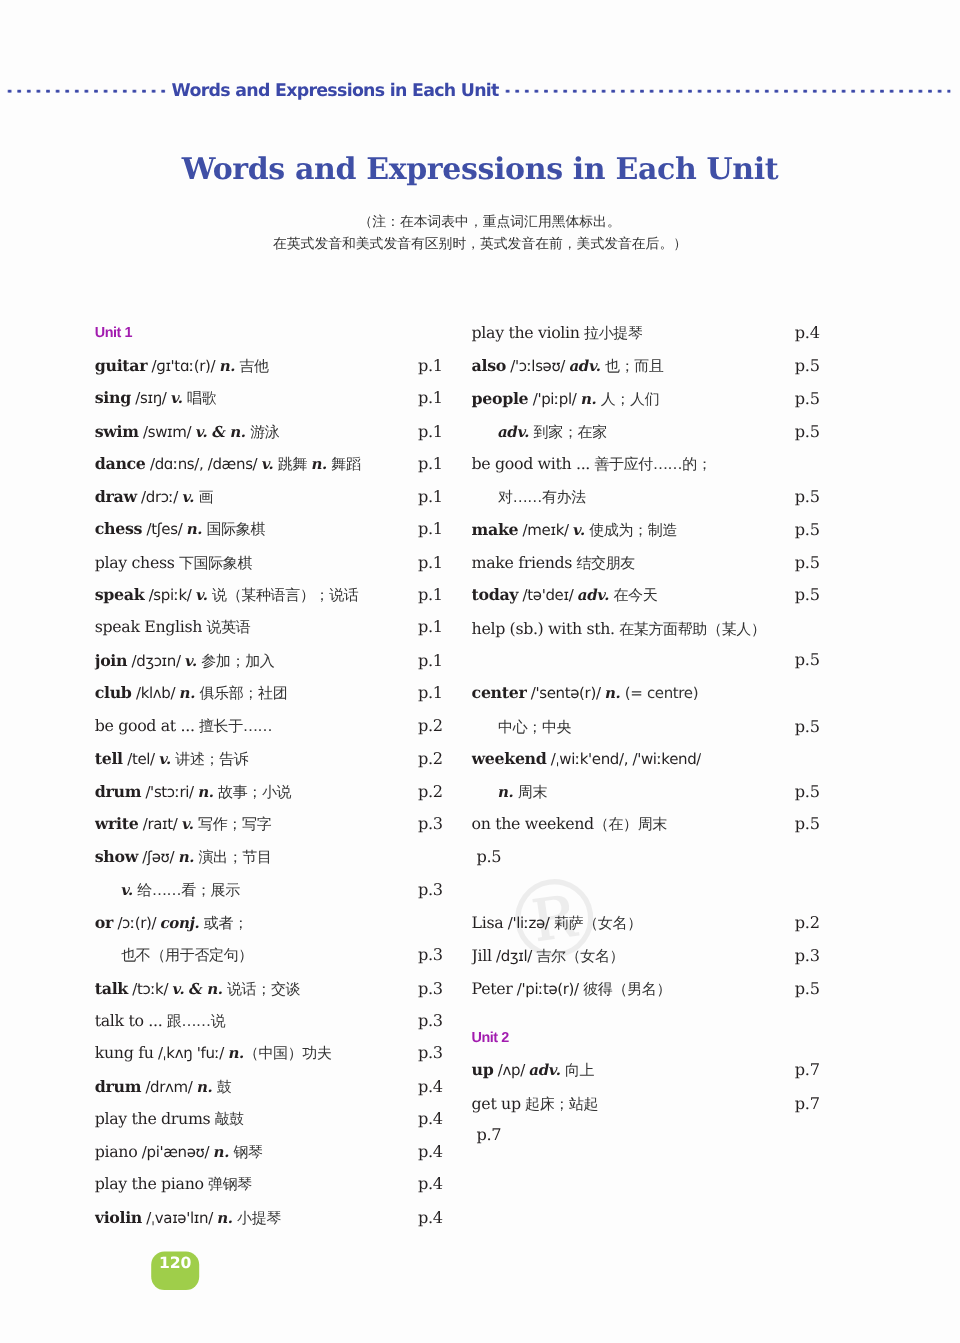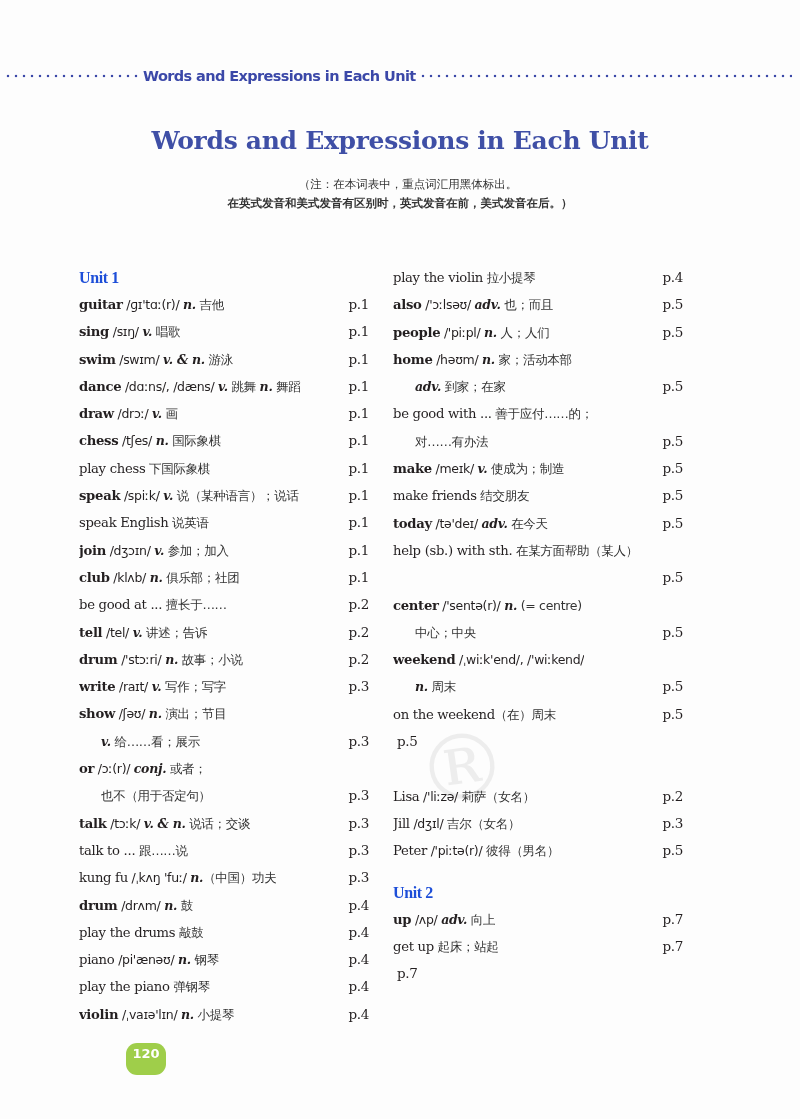--- a/index.html
+++ b/index.html
@@ -20,26 +20,26 @@
     font-family: "DejaVu Sans", sans-serif; font-weight: bold; font-size: 14.5px;
     color: #3b48a8; letter-spacing: -0.6px; padding: 0 3px; white-space: nowrap;
   }
   .title {
     position: absolute; top: 126px; left: 0; width: 800px; text-align: center;
     font-family: "DejaVu Serif", serif; font-weight: bold; font-size: 25px; color: #3f4fa6;
     letter-spacing: -0.3px;
   }
   .note { position: absolute; left: 0; width: 800px; text-align: center; font-size: 11.5px; color: #333; }
   .note.n1 { top: 177px; left: 8px; }
-  .note.n2 { top: 196px; font-weight: bold; }
+  .note.n2 { top: 196px; }
   .col { position: absolute; top: 264px; width: 290px; }
   .col.left { left: 79px; }
   .col.right { left: 393px; }
   .unit-heading {
-    font-family: Liberation Serif, serif; font-weight: bold; color: #1d4ed8; font-size: 16px;
+    font-family: Liberation Sans, sans-serif; font-weight: bold; color: #a21caf; font-size: 12px;
     height: 27px; line-height: 27px; letter-spacing: -0.4px;
   }
   .row {
     display: flex; justify-content: space-between; align-items: baseline;
     height: 27.3px; line-height: 27.3px; font-size: 13.2px; white-space: nowrap;
     letter-spacing: -0.3px;
   }
   .row .main { overflow: hidden; }
   .row .page { font-size: 13.5px; flex: 0 0 auto; padding-left: 4px; }
   .row.cont .main { padding-left: 22px; }
@@ -195,24 +195,20 @@
         <span class="page">p.4</span>
       </div>
       <div class="row">
         <span class="main"><span class="w">also</span><span class="ph"> /'ɔːlsəʊ/ </span><span class="pos">adv.</span><span class="cn"> 也；而且</span></span>
         <span class="page">p.5</span>
       </div>
       <div class="row">
         <span class="main"><span class="w">people</span><span class="ph"> /'piːpl/ </span><span class="pos">n.</span><span class="cn"> 人；人们</span></span>
         <span class="page">p.5</span>
       </div>
-      <div class="row">
-        <span class="main"><span class="w">home</span><span class="ph"> /həʊm/ </span><span class="pos">n.</span><span class="cn"> 家；活动本部</span></span>
-        <span class="page"></span>
-      </div>
       <div class="row cont">
         <span class="main"><span class="pos">adv.</span><span class="cn"> 到家；在家</span></span>
         <span class="page">p.5</span>
       </div>
       <div class="row">
         <span class="main"><span class="">be good with ...</span><span class="cn">  善于应付……的；</span></span>
         <span class="page"></span>
       </div>
       <div class="row cont">
         <span class="main"><span class="cn">对……有办法</span></span>

